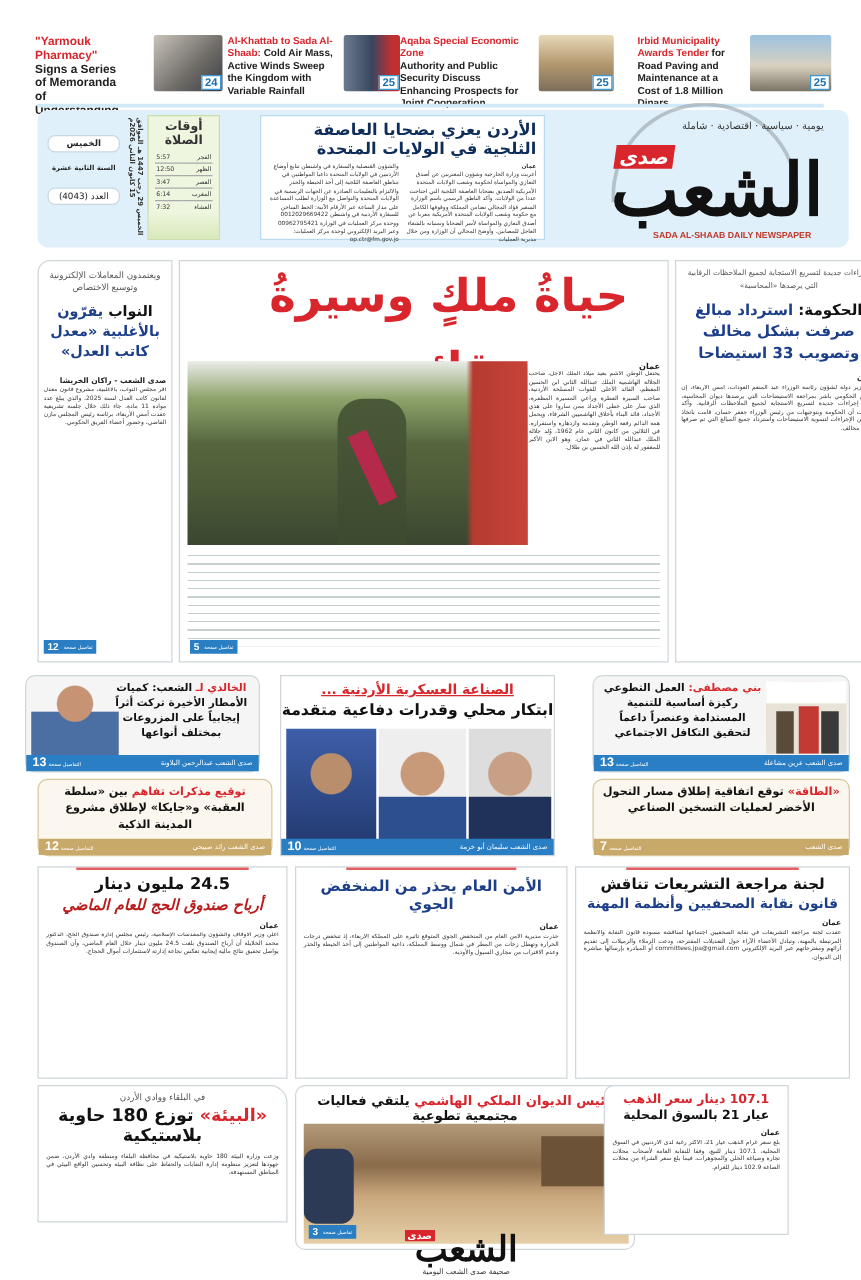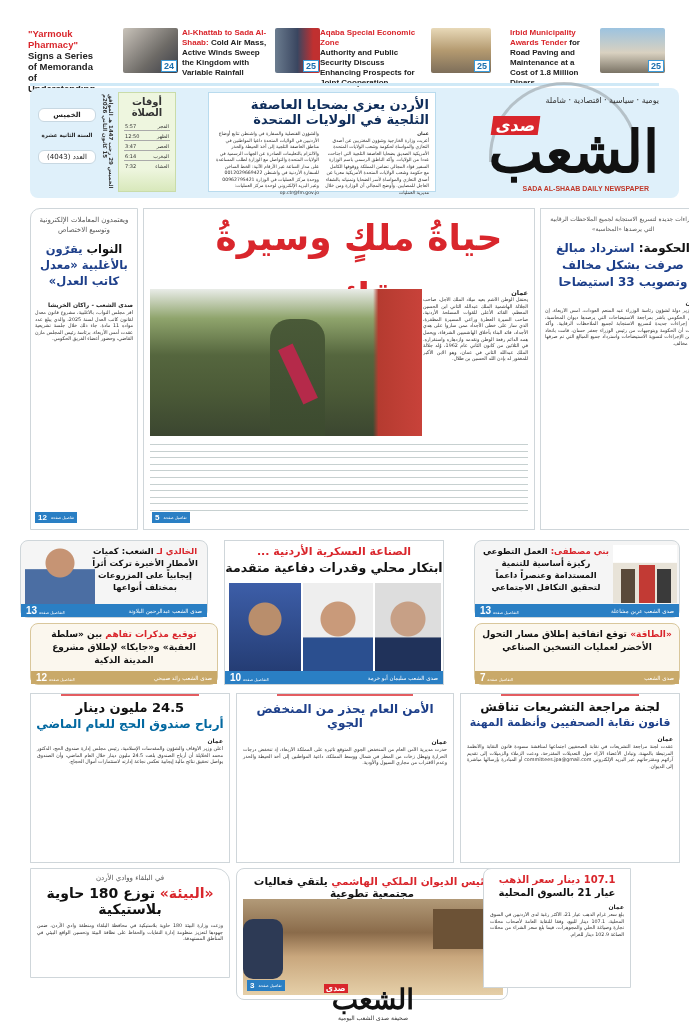--- a/index.html
+++ b/index.html
@@ -193,21 +193,21 @@
     <span style="color:#111;">الشعب</span>:
     <span>كميات الأمطار الأخيرة تركت أثراً إيجابياً على المزروعات بمختلف أنواعها</span>
   </div>
   <div class="strip" style="background:#2a7fc4;">
     <span>صدى الشعب   عبدالرحمن البلاونة</span>
     <span><span style="font-size:4px;">التفاصيل صفحة</span> <span class="num">13</span></span>
   </div>
 </div>
 
 <div class="panel" style="left:224px; top:540px; width:220px; height:145px;">
-  <div class="hl" style="font-size:11px; color:#d9262c; margin-top:4px;">الصناعة العسكرية الأردنية ...</div>
+  <div class="hl" style="font-size:11px; color:#d9262c; margin-top:4px;text-decoration:underline;">الصناعة العسكرية الأردنية ...</div>
   <div class="hl" style="font-size:12.5px; margin-top:2px;">ابتكار محلي وقدرات دفاعية متقدمة</div>
   <div class="photo" style="left:4px; top:42px; width:72px; height:90px; background:radial-gradient(circle at 50% 40%, #b98e6c 0 16px, transparent 17px), linear-gradient(#3d5ea8,#243c73);"></div>
   <div class="photo" style="left:78px; top:42px; width:70px; height:90px; background:radial-gradient(circle at 50% 40%, #c99a7a 0 17px, transparent 18px), linear-gradient(#eee 60%,#2b4f8f 61%);"></div>
   <div class="photo" style="left:150px; top:42px; width:66px; height:90px; background:radial-gradient(circle at 50% 40%, #c7a086 0 17px, transparent 18px), linear-gradient(#ddd 60%,#20325a 61%);"></div>
   <div class="strip" style="background:#2a7fc4;">
     <span>صدى الشعب   سليمان أبو خرمة</span>
     <span><span style="font-size:4px;">التفاصيل صفحة</span> <span class="num">10</span></span>
   </div>
 </div>
 
@@ -245,21 +245,21 @@
   </div>
   <div class="strip" style="background:#c9a969;">
     <span>صدى الشعب</span>
     <span><span style="font-size:4px;">التفاصيل صفحة</span> <span class="num">7</span></span>
   </div>
 </div>
 
 <div class="panel" style="left:30px; top:693px; width:200px; height:170px;">
   <div class="redbar" style="left:30px; right:30px; top:0;"></div>
   <div class="hl" style="font-size:13px; margin-top:6px;">24.5 مليون دينار</div>
-  <div class="hl" style="font-size:12px; color:#0369a1; margin-top:2px;">أرباح صندوق الحج للعام الماضي</div>
+  <div class="hl" style="font-size:12px; color:#b91c1c; margin-top:2px;font-style:italic;">أرباح صندوق الحج للعام الماضي</div>
   <div class="byline" style="margin:6px 6px 2px;">عمان</div>
   <div class="bodytext" style="padding:0 6px; height:100px; overflow:hidden;">أعلن وزير الأوقاف والشؤون والمقدسات الإسلامية، رئيس مجلس إدارة صندوق الحج، الدكتور محمد الخلايلة أن أرباح الصندوق بلغت 24.5 مليون دينار خلال العام الماضي، وأن الصندوق يواصل تحقيق نتائج مالية إيجابية تعكس نجاعة إدارته لاستثمارات أموال الحجاج.</div>
 </div>
 
 <div class="panel" style="left:236px; top:693px; width:218px; height:170px;">
   <div class="redbar" style="left:40px; right:40px; top:0;"></div>
   <div class="hl" style="font-size:12px; color:#1d3f8a; margin-top:8px;">الأمن العام يحذر من المنخفض الجوي</div>
   <div class="byline" style="margin:8px 6px 2px;">عمان</div>
   <div class="bodytext" style="padding:0 6px; height:120px; overflow:hidden;">حذرت مديرية الأمن العام من المنخفض الجوي المتوقع تأثيره على المملكة الأربعاء، إذ تنخفض درجات الحرارة وتهطل زخات من المطر في شمال ووسط المملكة، داعية المواطنين إلى أخذ الحيطة والحذر وعدم الاقتراب من مجاري السيول والأودية.</div>
 </div>

